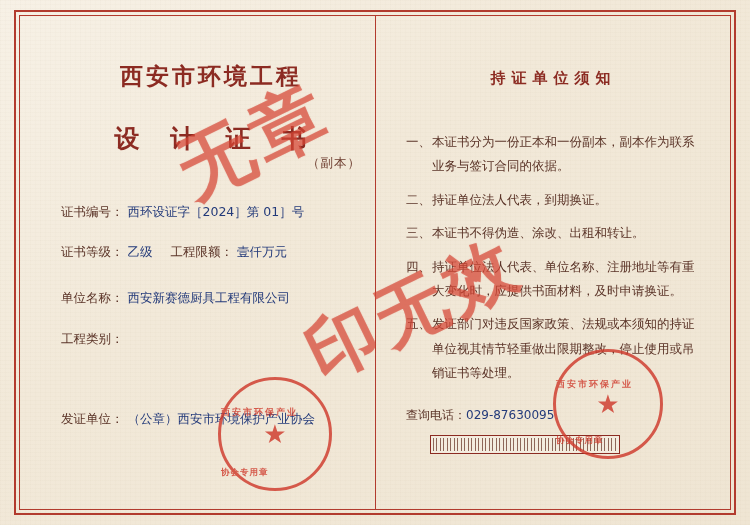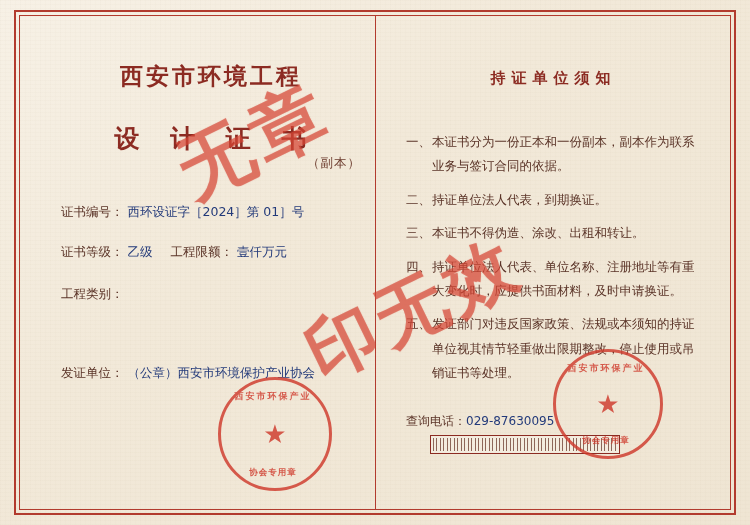--- a/index.html
+++ b/index.html
@@ -162,21 +162,21 @@
   }
   .notice-text {
     flex: 1;
     color: #5a3327;
   }
 
   .phone-row {
     position: absolute;
     left: 30px;
     right: 30px;
-    bottom: 80px;
+    bottom: 86px;
     color: #5a3327;
     font-size: 12px;
     white-space: nowrap;
   }
   .phone-value {
     color: #233a7a;
   }
   .code-box {
     position: absolute;
     left: 54px;
@@ -228,24 +228,24 @@
     transform: translate(-50%, -50%);
     font-size: 26px;
     color: #cf3a2c;
     line-height: 1;
   }
   .seal .seal-top-text,
   .seal .seal-bottom-text {
     position: absolute;
     left: 0;
     right: 4px;
-    text-align: center;
     font-size: 9px;
     letter-spacing: 2px;
     font-weight: bold;
+    margin-top: 16px;
   }
   .seal .seal-top-text { top: 10px; }
   .seal .seal-bottom-text { bottom: 9px; font-size: 8.5px; letter-spacing: 1px; }
 
   
   .watermark {
     position: absolute;
     z-index: 5;
     color: rgba(214, 70, 52, 0.55);
     font-size: 74px;
@@ -282,20 +282,24 @@
       </div>
 
       <div class="field-row">
         <span class="field-label">证书等级：</span>
         <span class="field-value">乙级</span>
         <span class="inline-gap"></span>
         <span class="field-label">工程限额：</span>
         <span class="field-value">壹仟万元</span>
       </div>
 
+      <div class="field-row" style="margin-top:22px;">
+        <span class="field-label">单位名称：</span>
+        <span class="field-value">西安新赛德厨具工程有限公司</span>
+      </div>
 
       <div class="field-row multi" style="margin-top:18px;">
         <span class="field-label">工程类别：</span>
       </div>
 
       <div class="field-row" style="margin-top:56px;">
         <span class="field-label">发证单位：</span>
         <span class="field-value">（公章）西安市环境保护产业协会</span>
       </div>
 

